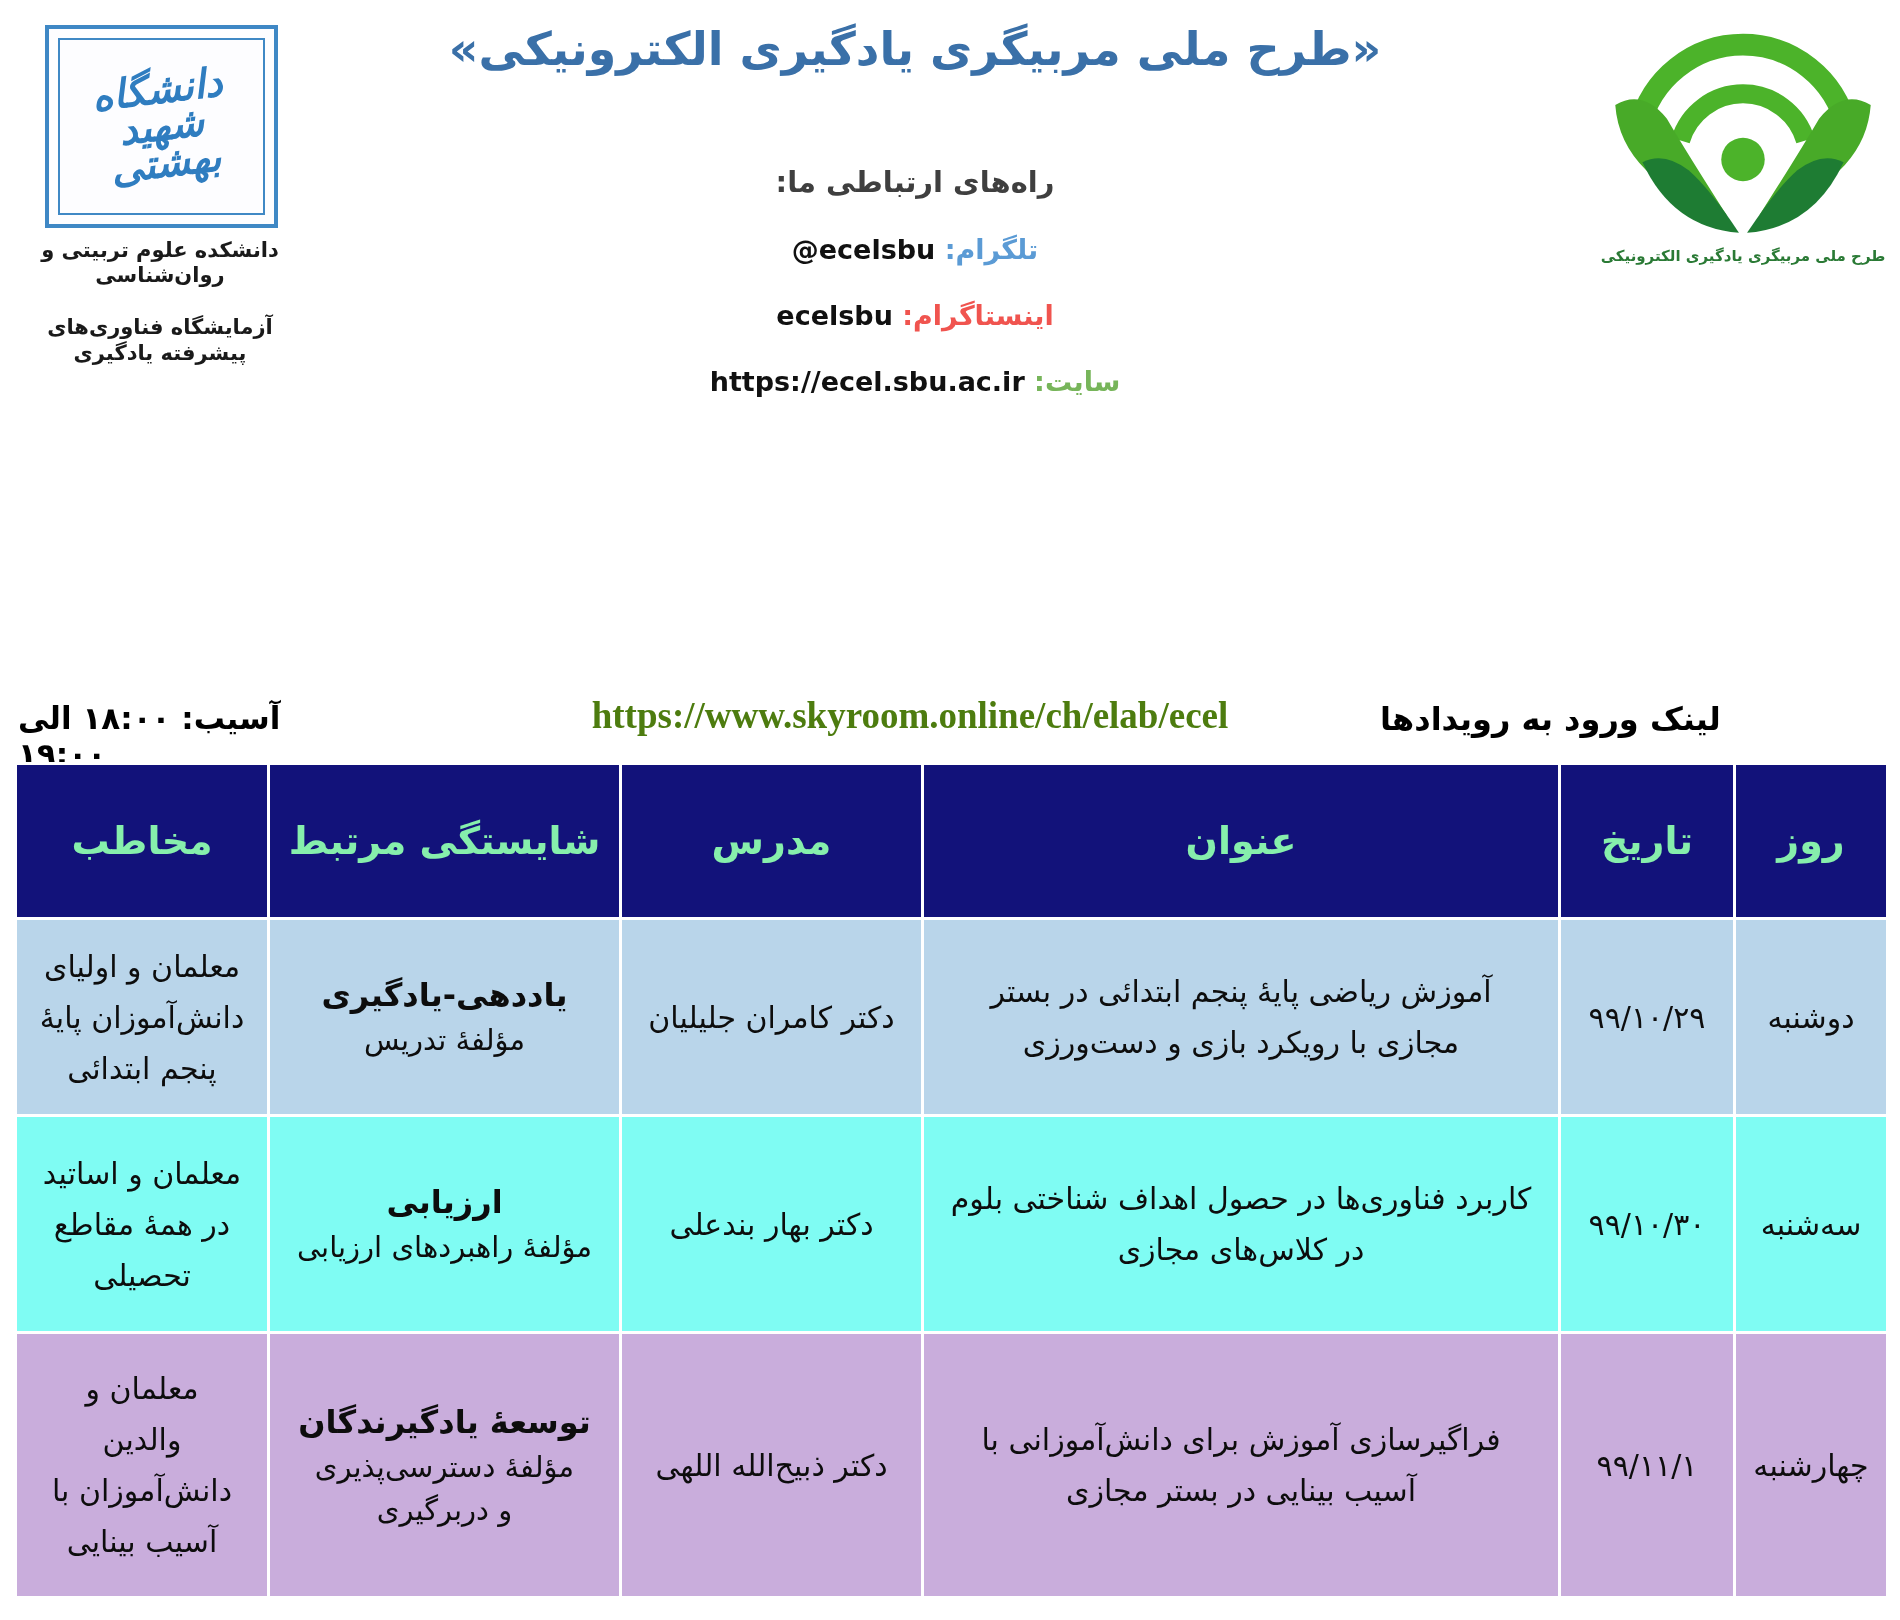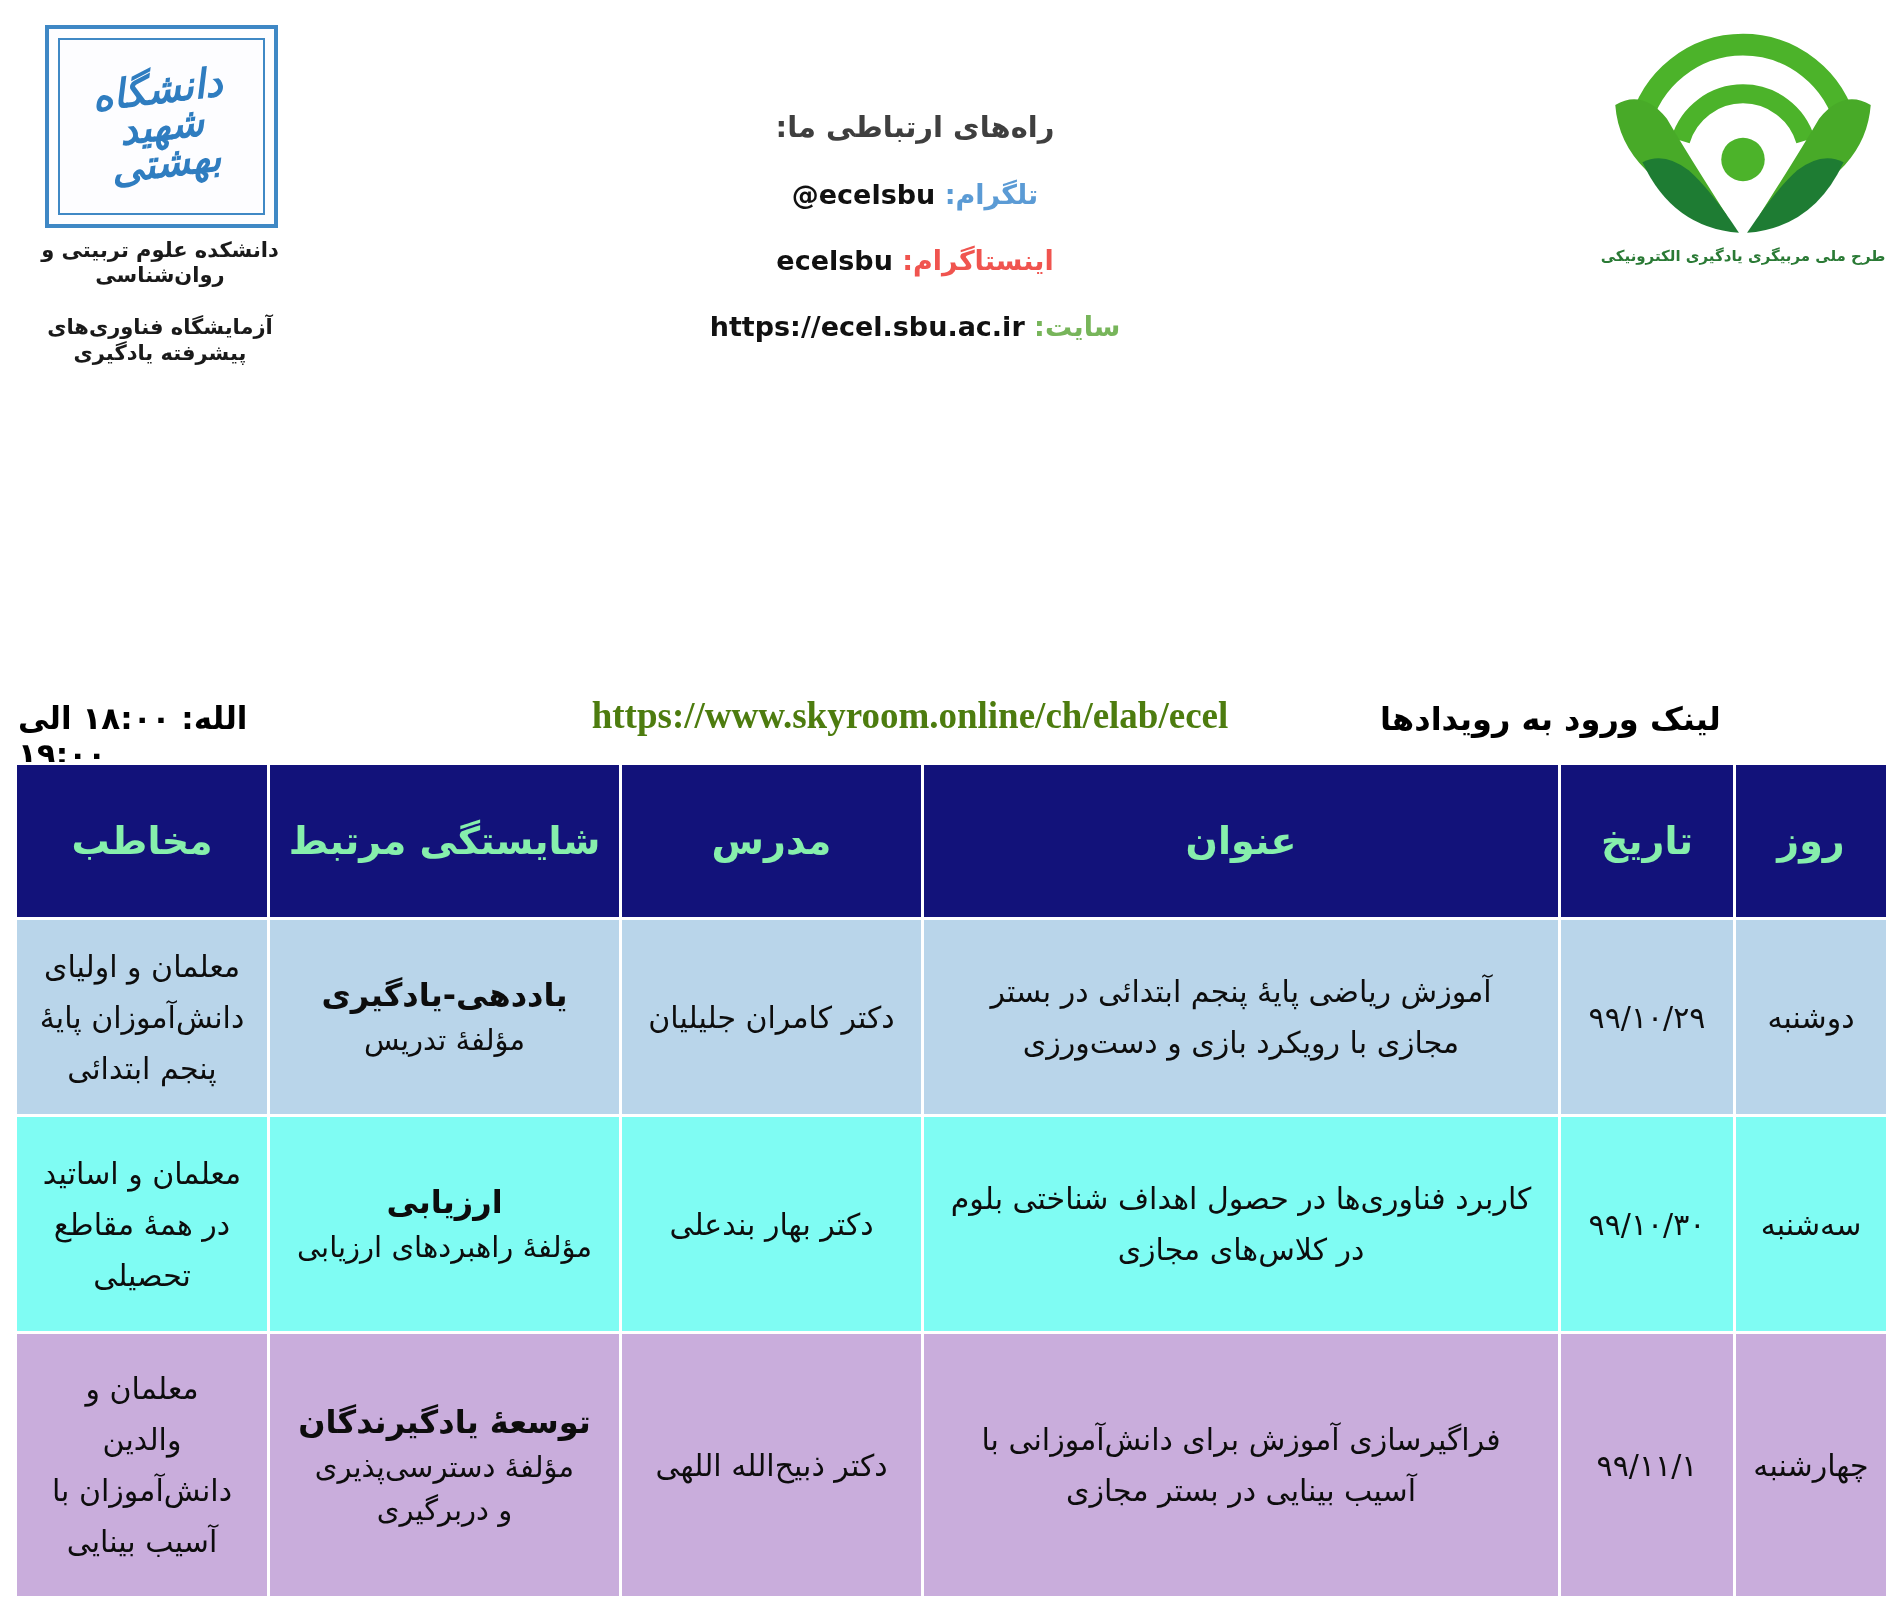--- a/index.html
+++ b/index.html
@@ -70,20 +70,21 @@
 شهید
 بهشتی</div>
   </div>
 </div>
 <div class="faculty-block">
   <div class="faculty-line">دانشکده علوم تربیتی و روان‌شناسی</div>
   <div class="faculty-line">آزمایشگاه فناوری‌های پیشرفته یادگیری</div>
 </div>
 
 <div class="center-block">
+  <div class="main-title">«طرح ملی مربیگری یادگیری الکترونیکی»</div>
   <div class="contact-heading">راه‌های ارتباطی ما:</div>
   <div class="contact-line">
     <span class="lbl-telegram">تلگرام:</span>
     <span class="val">@ecelsbu</span>
   </div>
   <div class="contact-line">
     <span class="lbl-instagram">اینستاگرام:</span>
     <span class="val">ecelsbu</span>
   </div>
   <div class="contact-line">
@@ -104,21 +105,21 @@
     <g transform="scale(-1,1) translate(-200,0)">
       <path d="M6 70 Q10 125 88 151 Q58 104 44 80 Q26 58 6 70 Z" fill="#48aa28"></path>
       <path d="M26 112 Q48 160 97 164 Q76 132 60 118 Q42 104 26 112 Z" fill="#1e7c33"></path>
     </g>
   </svg>
   <div class="program-caption">طرح ملی مربیگری یادگیری الکترونیکی</div>
 </div>
 
 <div class="events-label">لینک ورود به رویدادها</div>
 <div class="events-url">https://www.skyroom.online/ch/elab/ecel</div>
-<div class="events-time">الله: ۱۸:۰۰ الی ۱۹:۰۰</div>
+<div class="events-time">آسیب: ۱۸:۰۰ الی ۱۹:۰۰</div>
 
 <div class="sched-wrap">
   <table class="sched">
     <colgroup>
       <col style="width:150px">
         <col style="width:172px">
         <col style="width:634px">
       <col style="width:299px">
         <col style="width:349px">
         <col style="width:250px">

